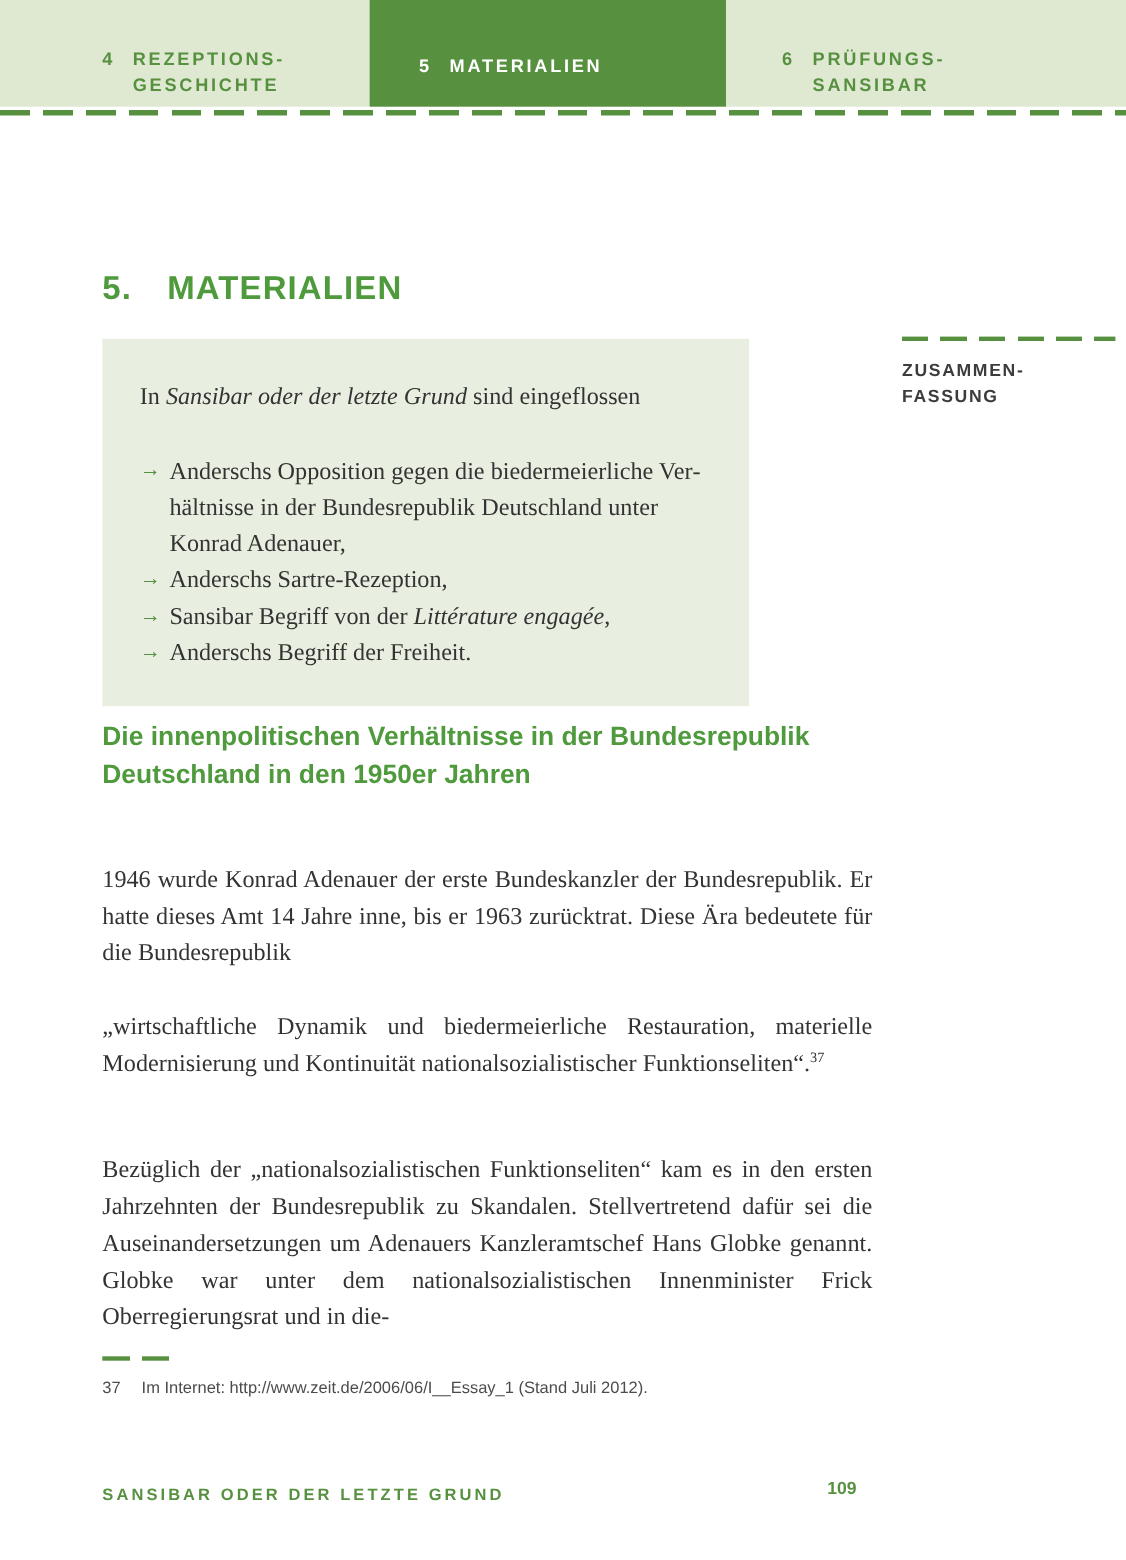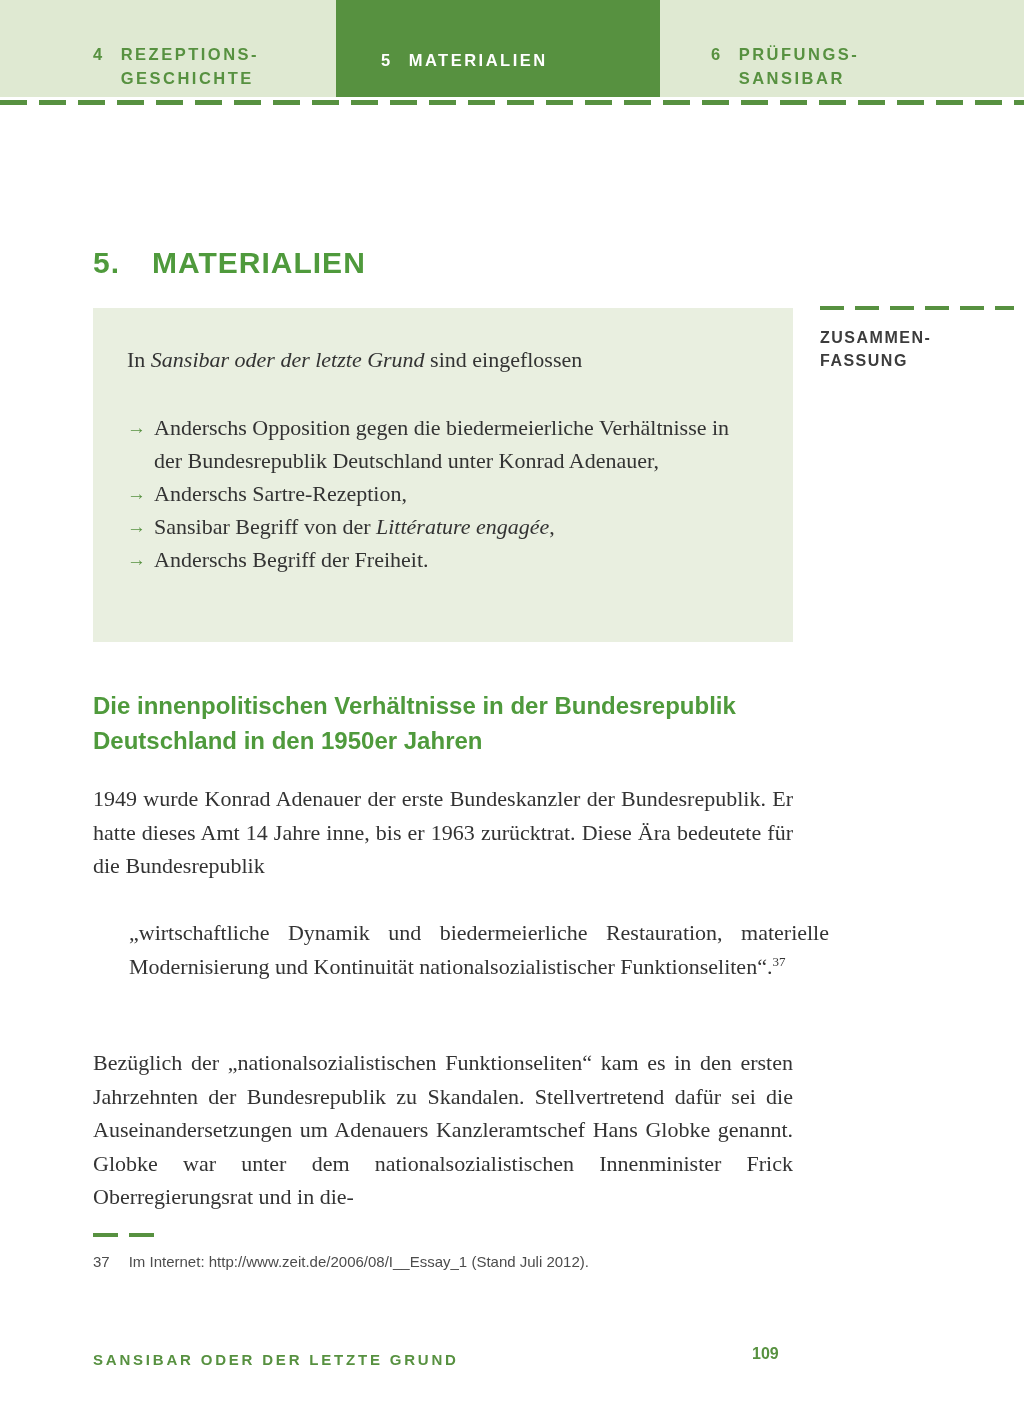--- a/index.html
+++ b/index.html
@@ -16,38 +16,38 @@
   .tab-2{width:324px;padding:48px 0 0 45px;}
   .tab-3{width:364px;padding:42px 0 0 51px;}
   .tab-num,.tab-label{font-weight:bold;font-size:16.5px;letter-spacing:2.5px;line-height:24px;}
   .tab-label{white-space:pre-line;}
   .header-divider{position:absolute;top:100px;left:0;width:1024px;height:5px;
     background:repeating-linear-gradient(90deg,#579140 0 27px,transparent 27px 39px);}
   
   .section-title{position:absolute;top:246px;left:93px;display:flex;gap:32px;
     font-size:30px;font-weight:bold;color:#4f9a3c;letter-spacing:1px;}
   
-  .summary-box{position:absolute;top:308px;left:93px;width:700px;height:334px;
+  .summary-box{position:absolute;top:308px;left:93px;width:588px;height:334px;
     background:#e9efe0;box-sizing:border-box;padding:37px 40px 10px 34px;
     font-family:"Liberation Serif",serif;font-size:22px;color:#333333;}
   .box-intro{margin:0 0 36px 0;line-height:30px;}
   .box-intro .it{font-style:italic;}
   .summary-item{display:flex;line-height:33px;}
   .arrow{width:27px;flex:none;color:#579140;font-family:"Liberation Sans",sans-serif;
     font-weight:bold;font-size:19px;}
   .item-text{flex:1;}
   .item-text .it{font-style:italic;font-family:Liberation Serif, serif;}
   
-  .content-heading{position:absolute;top:688px;left:93px;width:710px;
+  .content-heading{position:absolute;top:652px;left:93px;width:710px;
     font-size:24px;font-weight:bold;color:#4f9a3c;line-height:35px;white-space:pre-line;}
   .para{position:absolute;left:93px;width:700px;margin:0;
     font-family:"Liberation Serif",serif;font-size:22px;line-height:33.5px;
     color:#333333;text-align:justify;hyphens:manual;}
   .para-1{top:782px;}
-  .para-quote{top:916px;margin-left:36px;}
+  .para-quote{top:916px;}
   .para-2{top:1046px;}
   sup{font-size:13px;line-height:0;}
   
   .margin-divider{position:absolute;top:306px;left:820px;width:194px;height:4px;
     background:repeating-linear-gradient(90deg,#579140 0 24px,transparent 24px 35px);}
   .margin-label{position:absolute;top:326px;left:820px;font-size:16px;font-weight:bold;
     letter-spacing:1.5px;color:#3c3c3c;line-height:23px;white-space:pre-line;}
   .margin-note{position:absolute;top:1050px;left:820px;width:200px;font-size:16.5px;
     color:#3c3c3c;line-height:23.5px;white-space:pre-line;}
   
@@ -111,28 +111,28 @@
     </div>
   </div>
 
   <div class="margin-divider"></div>
   <div class="margin-label">ZUSAMMEN-
 FASSUNG</div>
 
   <div class="content-heading">Die innenpolitischen Verhältnisse in der Bundesrepublik
 Deutschland in den 1950er Jahren</div>
 
-  <p class="para para-1">1949 wurde Konrad Adenauer der erste Bundeskanzler der Bundes­republik. Er hatte dieses Amt 14 Jahre inne, bis er 1963 zurücktrat. Diese Ära bedeutete für die Bundesrepublik</p>
+  <p class="para para-1">1946 wurde Konrad Adenauer der erste Bundeskanzler der Bundes­republik. Er hatte dieses Amt 14 Jahre inne, bis er 1963 zurücktrat. Diese Ära bedeutete für die Bundesrepublik</p>
 
   <p class="para para-quote"><span>„wirtschaftliche Dynamik und biedermeierliche Restauration, mate­rielle Modernisierung und Kontinuität nationalsozialistischer Funk­tionseliten“.</span><sup>37</sup></p>
 
   <p class="para para-2">Bezüglich der „nationalsozialistischen Funktionseliten“ kam es in den ersten Jahrzehnten der Bundesrepublik zu Skandalen. Stellver­tretend dafür sei die Auseinandersetzungen um Adenauers Kanz­leramtschef Hans Globke genannt. Globke war unter dem national­sozialistischen Innenminister Frick Oberregierungsrat und in die-</p>
 
   <div class="footnote-divider"></div>
   <div class="footnote">
     <span>37</span>
-    <span>Im Internet: http://www.zeit.de/2006/08/I__Essay_1 (Stand Juli 2012).</span>
+    <span>Im Internet: http://www.zeit.de/2006/06/I__Essay_1 (Stand Juli 2012).</span>
   </div>
 
   <div class="footer-title">SANSIBAR ODER DER LETZTE GRUND</div>
   <div class="page-number">109</div>
 
 </div>
 
 </body></html>

